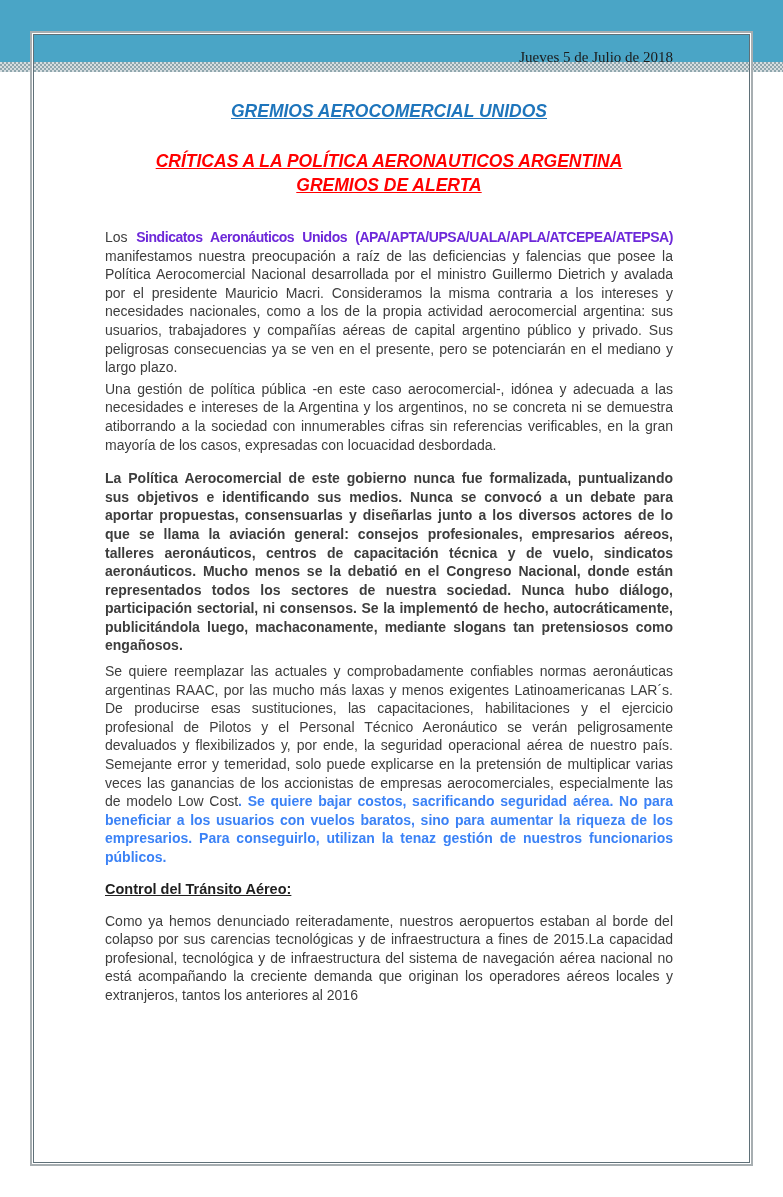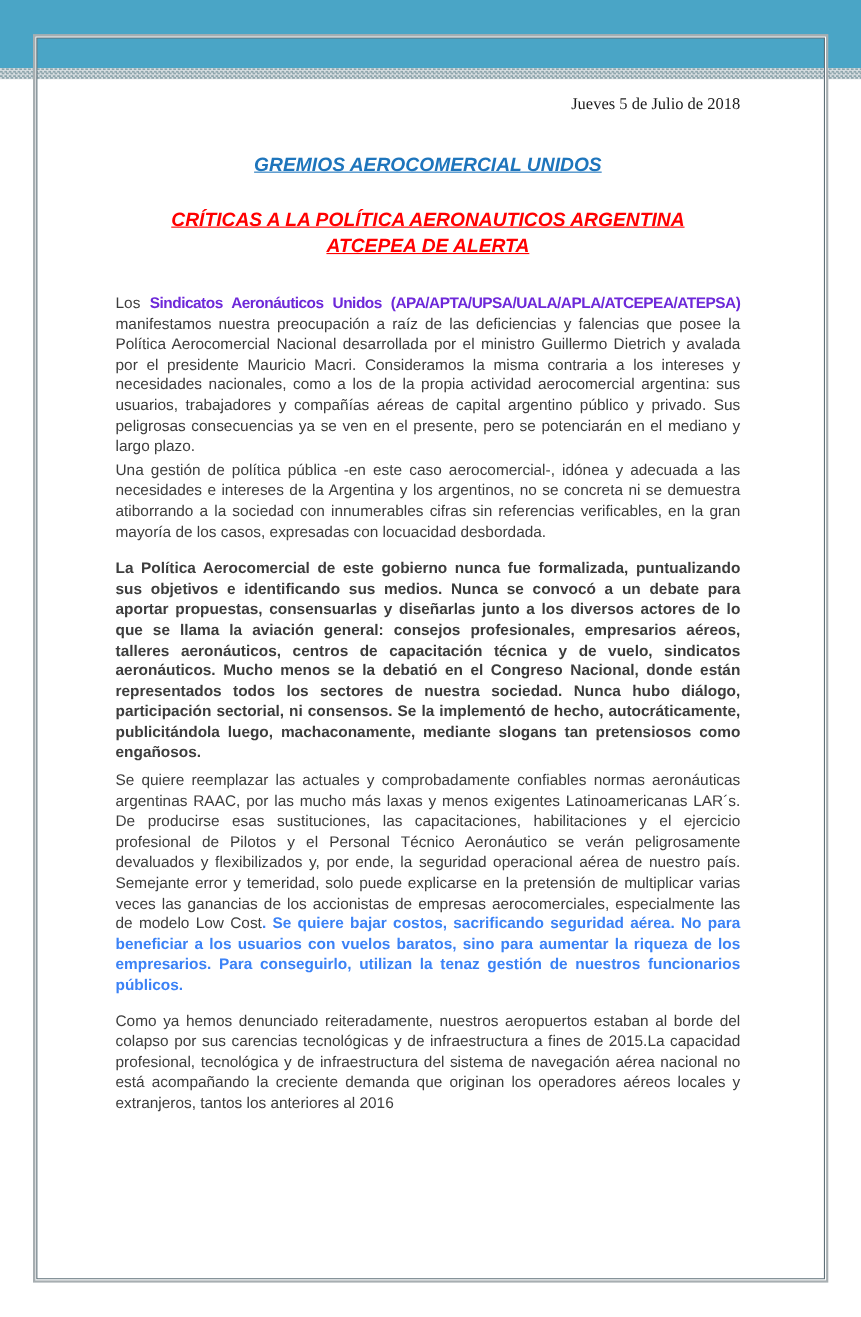--- a/index.html
+++ b/index.html
@@ -29,21 +29,21 @@
   }
   .frame{
     position:absolute;left:30px;top:31px;width:723px;height:1135px;
     border:2px solid var(--frame-gray);
     box-shadow: inset 0 0 0 1px #ffffff, inset 0 0 0 2px var(--frame-dark);
     background:transparent;
     pointer-events:none;
   }
   .content{
     position:absolute;left:105px;top:0;width:568px;
-    padding-top:86px;
+    padding-top:48px;
     color:var(--body-text);
   }
   .date{
     text-align:right;
     font-family:"Liberation Serif","DejaVu Serif",serif;
     font-size:15px;line-height:18px;color:#1b1b1b;
   }
   .title-blue{
     margin-top:35px;
     text-align:center;
@@ -89,27 +89,28 @@
 <div class="band-teal"></div>
 <div class="band-checker"></div>
 <div class="frame"></div>
 
 <div class="content">
 
   <div class="date">Jueves 5 de Julio de 2018</div>
 
   <h1 class="title-blue"><span class="u">GREMIOS AEROCOMERCIAL UNIDOS</span></h1>
 
-  <h2 class="title-red"><span class="u">CRÍTICAS A LA POLÍTICA AERONAUTICOS ARGENTINA</span><br><span class="u">ATCEPEA DE ALERTA</span></h2>
+  <h2 class="title-red"><span class="u">CRÍTICAS A LA POLÍTICA AERONAUTICOS ARGENTINA</span><br><span class="u">GREMIOS DE ALERTA</span></h2>
 
   <p class="body p1"><span>Los </span><span class="bold-narrow">Sindicatos Aeronáuticos Unidos (APA/APTA/UPSA/UALA/APLA/ATCEPEA/ATEPSA)</span><span> manifestamos nuestra preocupación a raíz de las deficiencias y falencias que posee la Política Aerocomercial Nacional desarrollada por el ministro Guillermo Dietrich y avalada por el presidente Mauricio Macri. Consideramos la misma contraria a los intereses y necesidades nacionales, como a los de la propia actividad aerocomercial argentina: sus usuarios, trabajadores y compañías aéreas de capital argentino público y privado. Sus peligrosas consecuencias ya se ven en el presente, pero se potenciarán en el mediano y largo plazo.</span></p>
 
   <p class="body p2">Una gestión de política pública -en este caso aerocomercial-, idónea y adecuada a las necesidades e intereses de la Argentina y los argentinos, no se concreta ni se demuestra atiborrando a la sociedad con innumerables cifras sin referencias verificables, en la gran mayoría de los casos, expresadas con locuacidad desbordada.</p>
 
   <p class="body p3">La Política Aerocomercial de este gobierno nunca fue formalizada, puntualizando sus objetivos e identificando sus medios. Nunca se convocó a un debate para aportar propuestas, consensuarlas y diseñarlas junto a los diversos actores de lo que se llama la aviación general: consejos profesionales, empresarios aéreos, talleres aeronáuticos, centros de capacitación técnica y de vuelo, sindicatos aeronáuticos. Mucho menos se la debatió en el Congreso Nacional, donde están representados todos los sectores de nuestra sociedad. Nunca hubo diálogo, participación sectorial, ni consensos. Se la implementó de hecho, autocráticamente, publicitándola luego, machaconamente, mediante slogans tan pretensiosos como engañosos.</p>
 
 
   <p class="body p4"><span>Se quiere reemplazar las actuales y comprobadamente confiables normas aeronáuticas argentinas RAAC, por las mucho más laxas y menos exigentes Latinoamericanas LAR´s. De producirse esas sustituciones, las capacitaciones, habilitaciones y el ejercicio profesional de Pilotos y el Personal Técnico Aeronáutico se verán peligrosamente devaluados y flexibilizados y, por ende, la seguridad operacional aérea de nuestro país. Semejante error y temeridad, solo puede explicarse en la pretensión de multiplicar varias veces las ganancias de los accionistas de empresas aerocomerciales, especialmente las de modelo Low Cost</span><span class="bold">. Se quiere bajar costos, sacrificando seguridad aérea. No para beneficiar a los usuarios con vuelos baratos, sino para aumentar la riqueza de los empresarios. Para conseguirlo, utilizan la tenaz gestión de nuestros funcionarios públicos.</span></p>
 
+  <div class="section-heading h2gap"><span class="u">Control del Tránsito Aéreo:</span></div>
 
   <p class="body p5">Como ya hemos denunciado reiteradamente, nuestros aeropuertos estaban al borde del colapso por sus carencias tecnológicas y de infraestructura a fines de 2015.La capacidad profesional, tecnológica y de infraestructura del sistema de navegación aérea nacional no está acompañando la creciente demanda que originan los operadores aéreos locales y extranjeros, tantos los anteriores al 2016</p>
 
 </div>
 
 </body></html>

